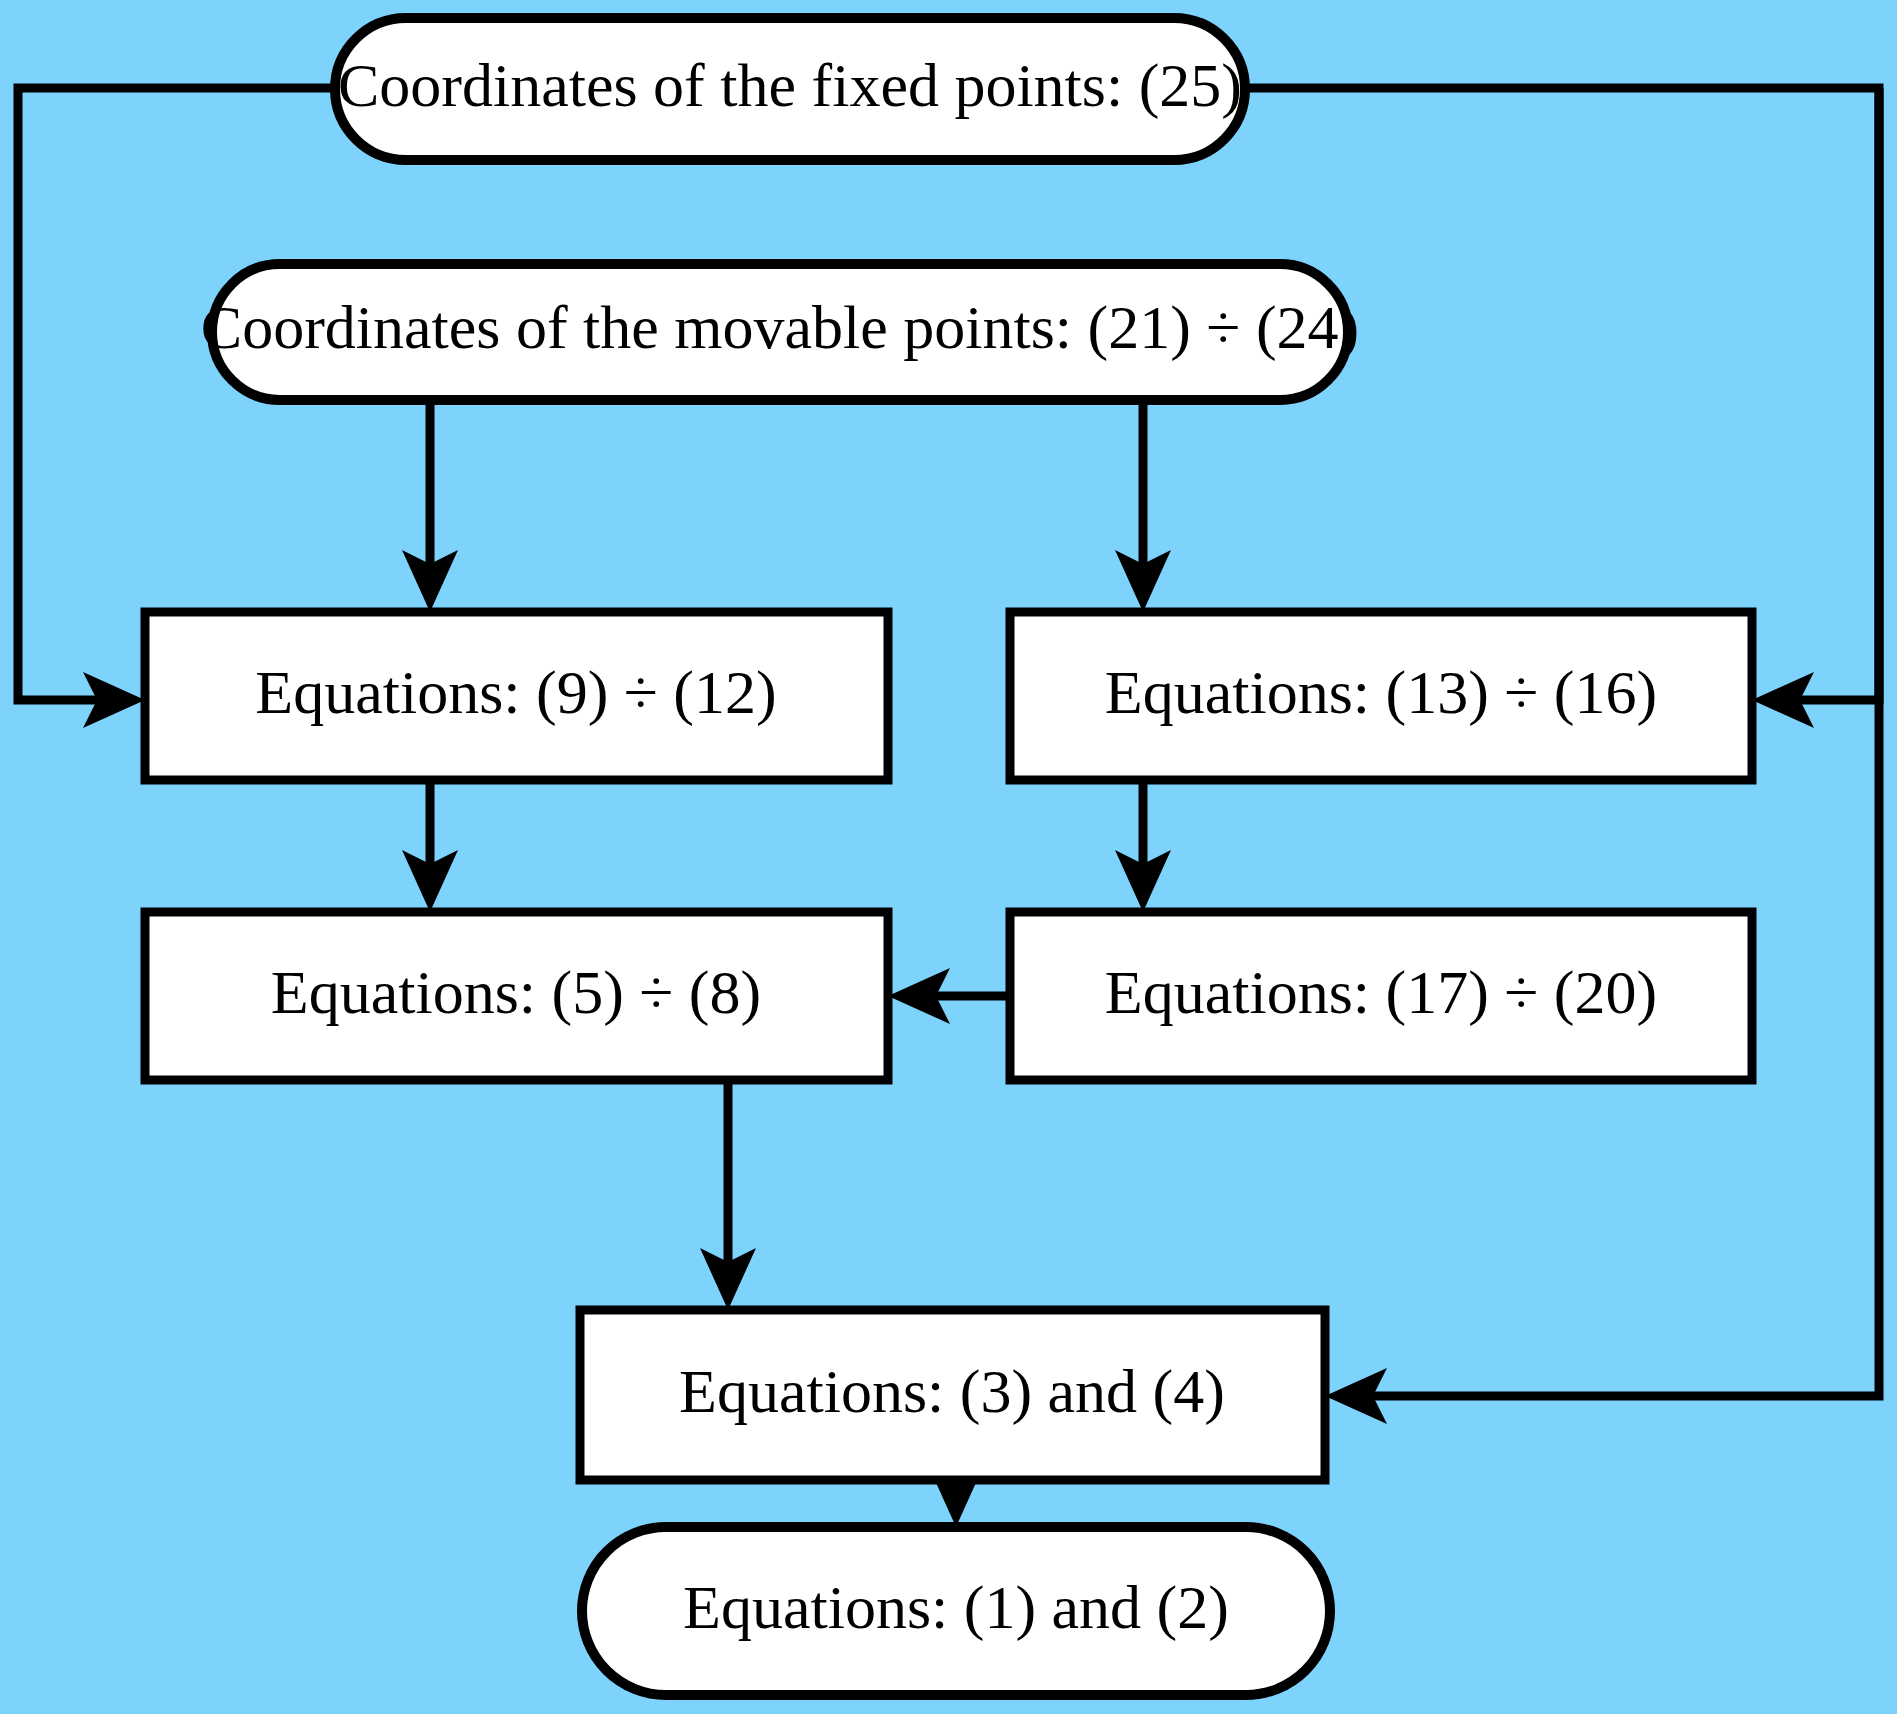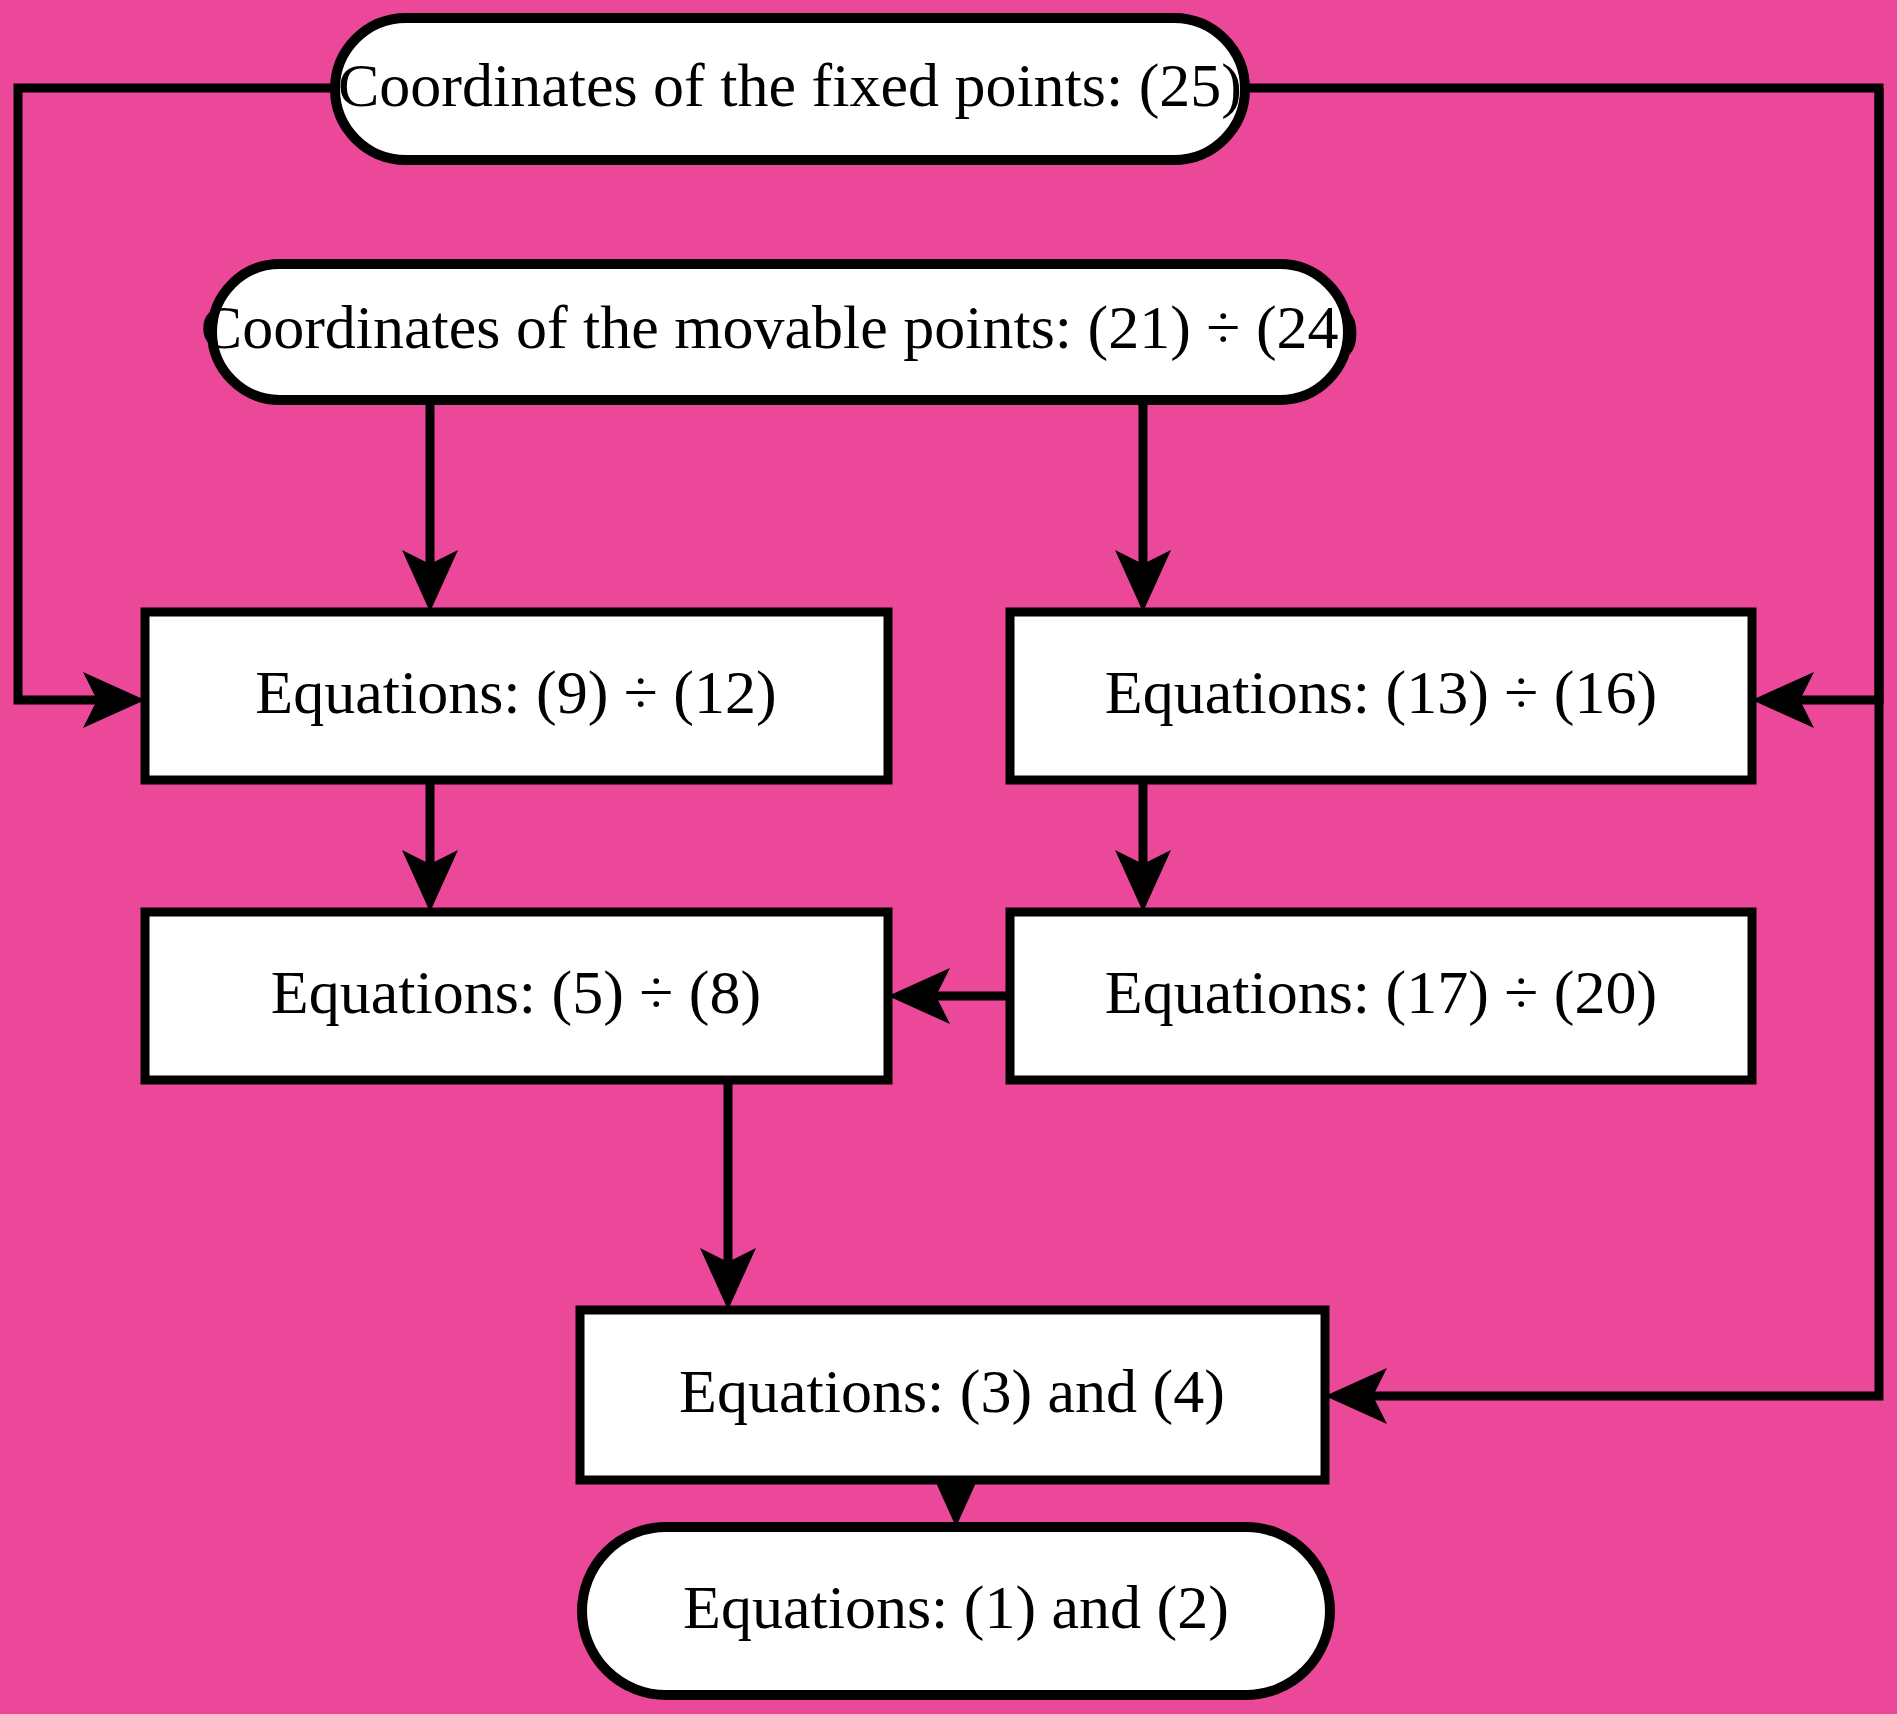--- a/index.html
+++ b/index.html
@@ -10,21 +10,21 @@
   body {
     width: 1897px;
     height: 1714px;
     overflow: hidden;
     font-family: "Liberation Serif", "DejaVu Serif", serif;
   }
   #diagram-root {
     position: relative;
     width: 1897px;
     height: 1714px;
-    background: #ec4899;
+    background: #7dd3fc;
   }
   svg#flowchart {
     display: block;
     width: 1897px;
     height: 1714px;
   }
   .node-shape {
     fill: #ffffff;
     stroke: #000000;
     stroke-width: 9;

